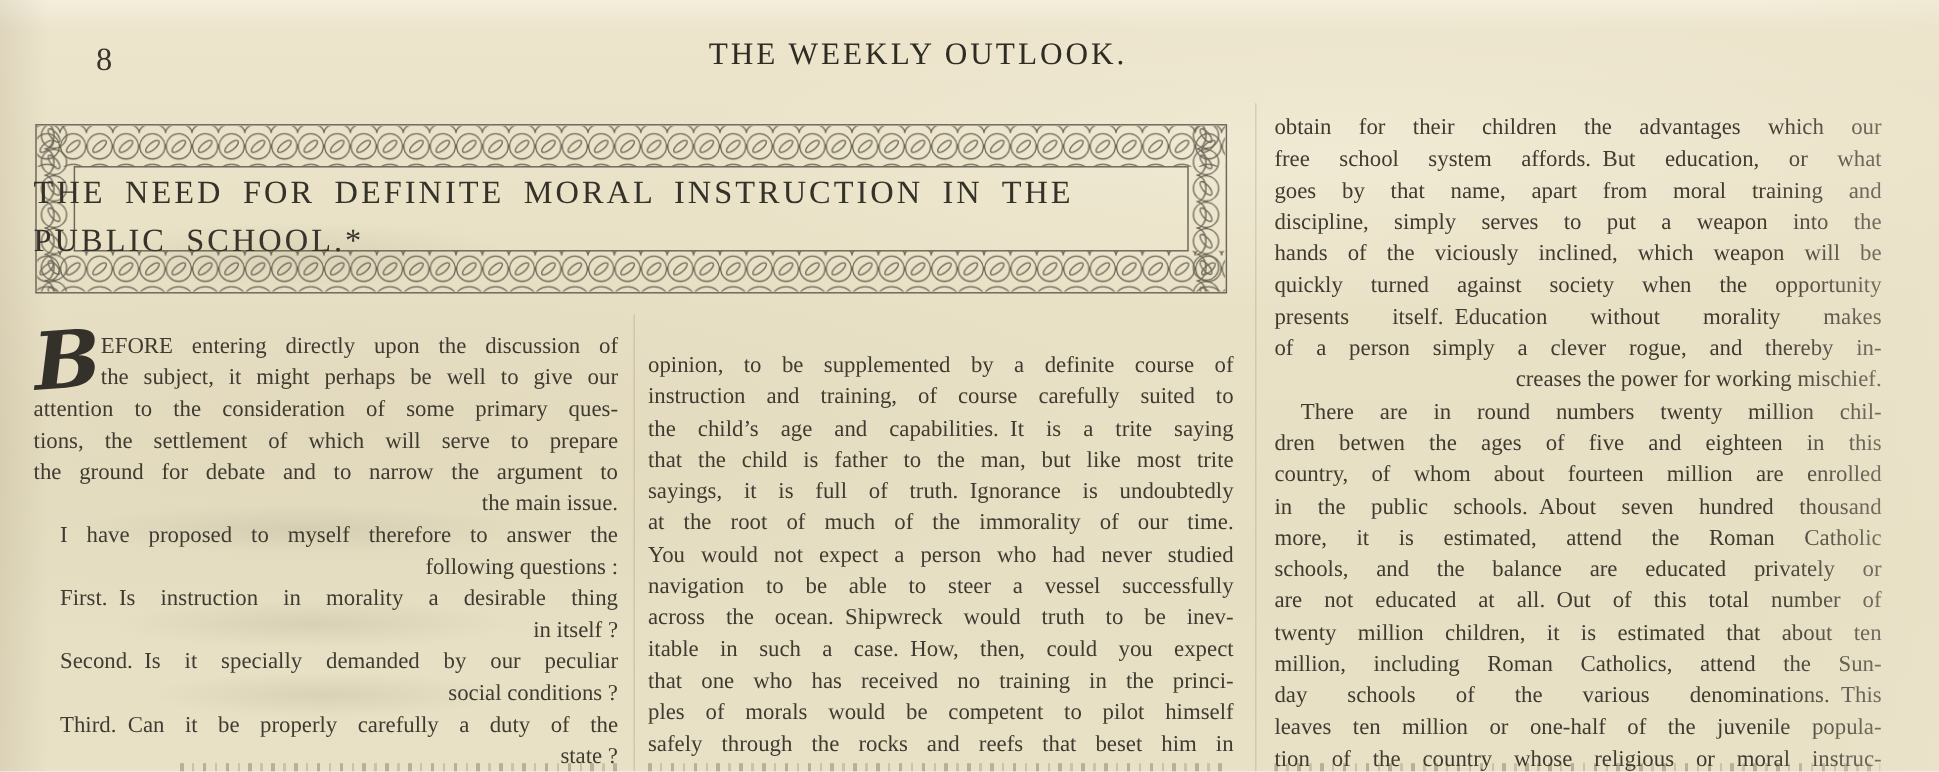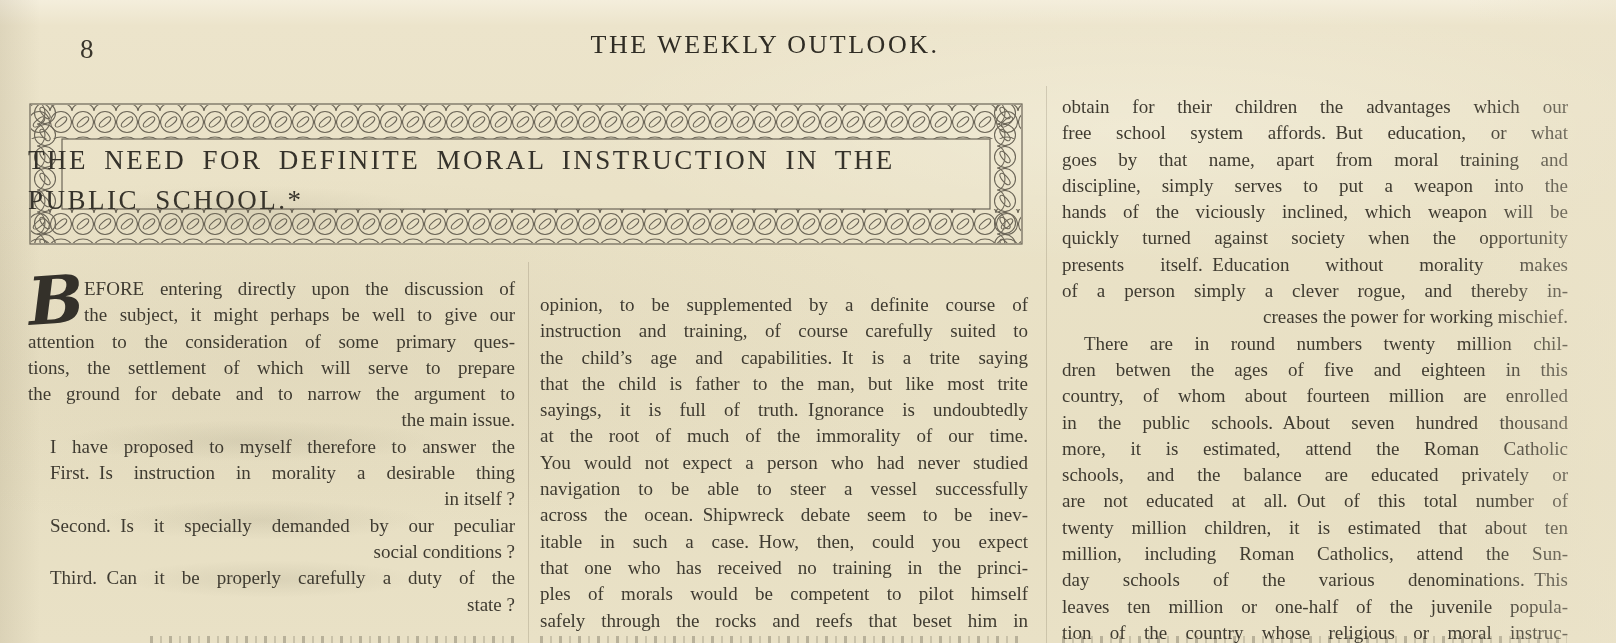--- a/index.html
+++ b/index.html
@@ -105,39 +105,40 @@
   <div class="col" id="col1">
     <div class="dropcap">B</div>
     <div>
         <div class="line j">EFORE entering directly upon the discussion of</div>
         <div class="line j">the subject, it might perhaps be well to give our</div>
         <div class="line j">attention to the consideration of some primary ques-</div>
         <div class="line j">tions, the settlement of which will serve to prepare</div>
         <div class="line j">the ground for debate and to narrow the argument to</div>
         <div class="line">the main issue.</div>
         <div class="line j in">I have proposed to myself therefore to answer the</div>
+        <div class="line">following questions :</div>
         <div class="line j in">First. Is instruction in morality a desirable thing</div>
         <div class="line">in itself ?</div>
         <div class="line j in">Second. Is it specially demanded by our peculiar</div>
         <div class="line">social conditions ?</div>
         <div class="line j in">Third. Can it be properly carefully a duty of the</div>
         <div class="line">state ?</div>
       </div>
   </div>
   <div class="col" id="col2">
     <div>
         <div class="line j">opinion, to be supplemented by a definite course of</div>
         <div class="line j">instruction and training, of course carefully suited to</div>
         <div class="line j">the child’s age and capabilities. It is a trite saying</div>
         <div class="line j">that the child is father to the man, but like most trite</div>
         <div class="line j">sayings, it is full of truth. Ignorance is undoubtedly</div>
         <div class="line j">at the root of much of the immorality of our time.</div>
         <div class="line j">You would not expect a person who had never studied</div>
         <div class="line j">navigation to be able to steer a vessel successfully</div>
-        <div class="line j">across the ocean. Shipwreck debate seem to be inev-</div>
+        <div class="line j">across the ocean. Shipwreck would truth to be inev-</div>
         <div class="line j">itable in such a case. How, then, could you expect</div>
         <div class="line j">that one who has received no training in the princi-</div>
         <div class="line j">ples of morals would be competent to pilot himself</div>
         <div class="line j">safely through the rocks and reefs that beset him in</div>
       </div>
   </div>
   <div class="col" id="col3">
     <div>
         <div class="line j">obtain for their children the advantages which our</div>
         <div class="line j">free school system affords. But education, or what</div>

